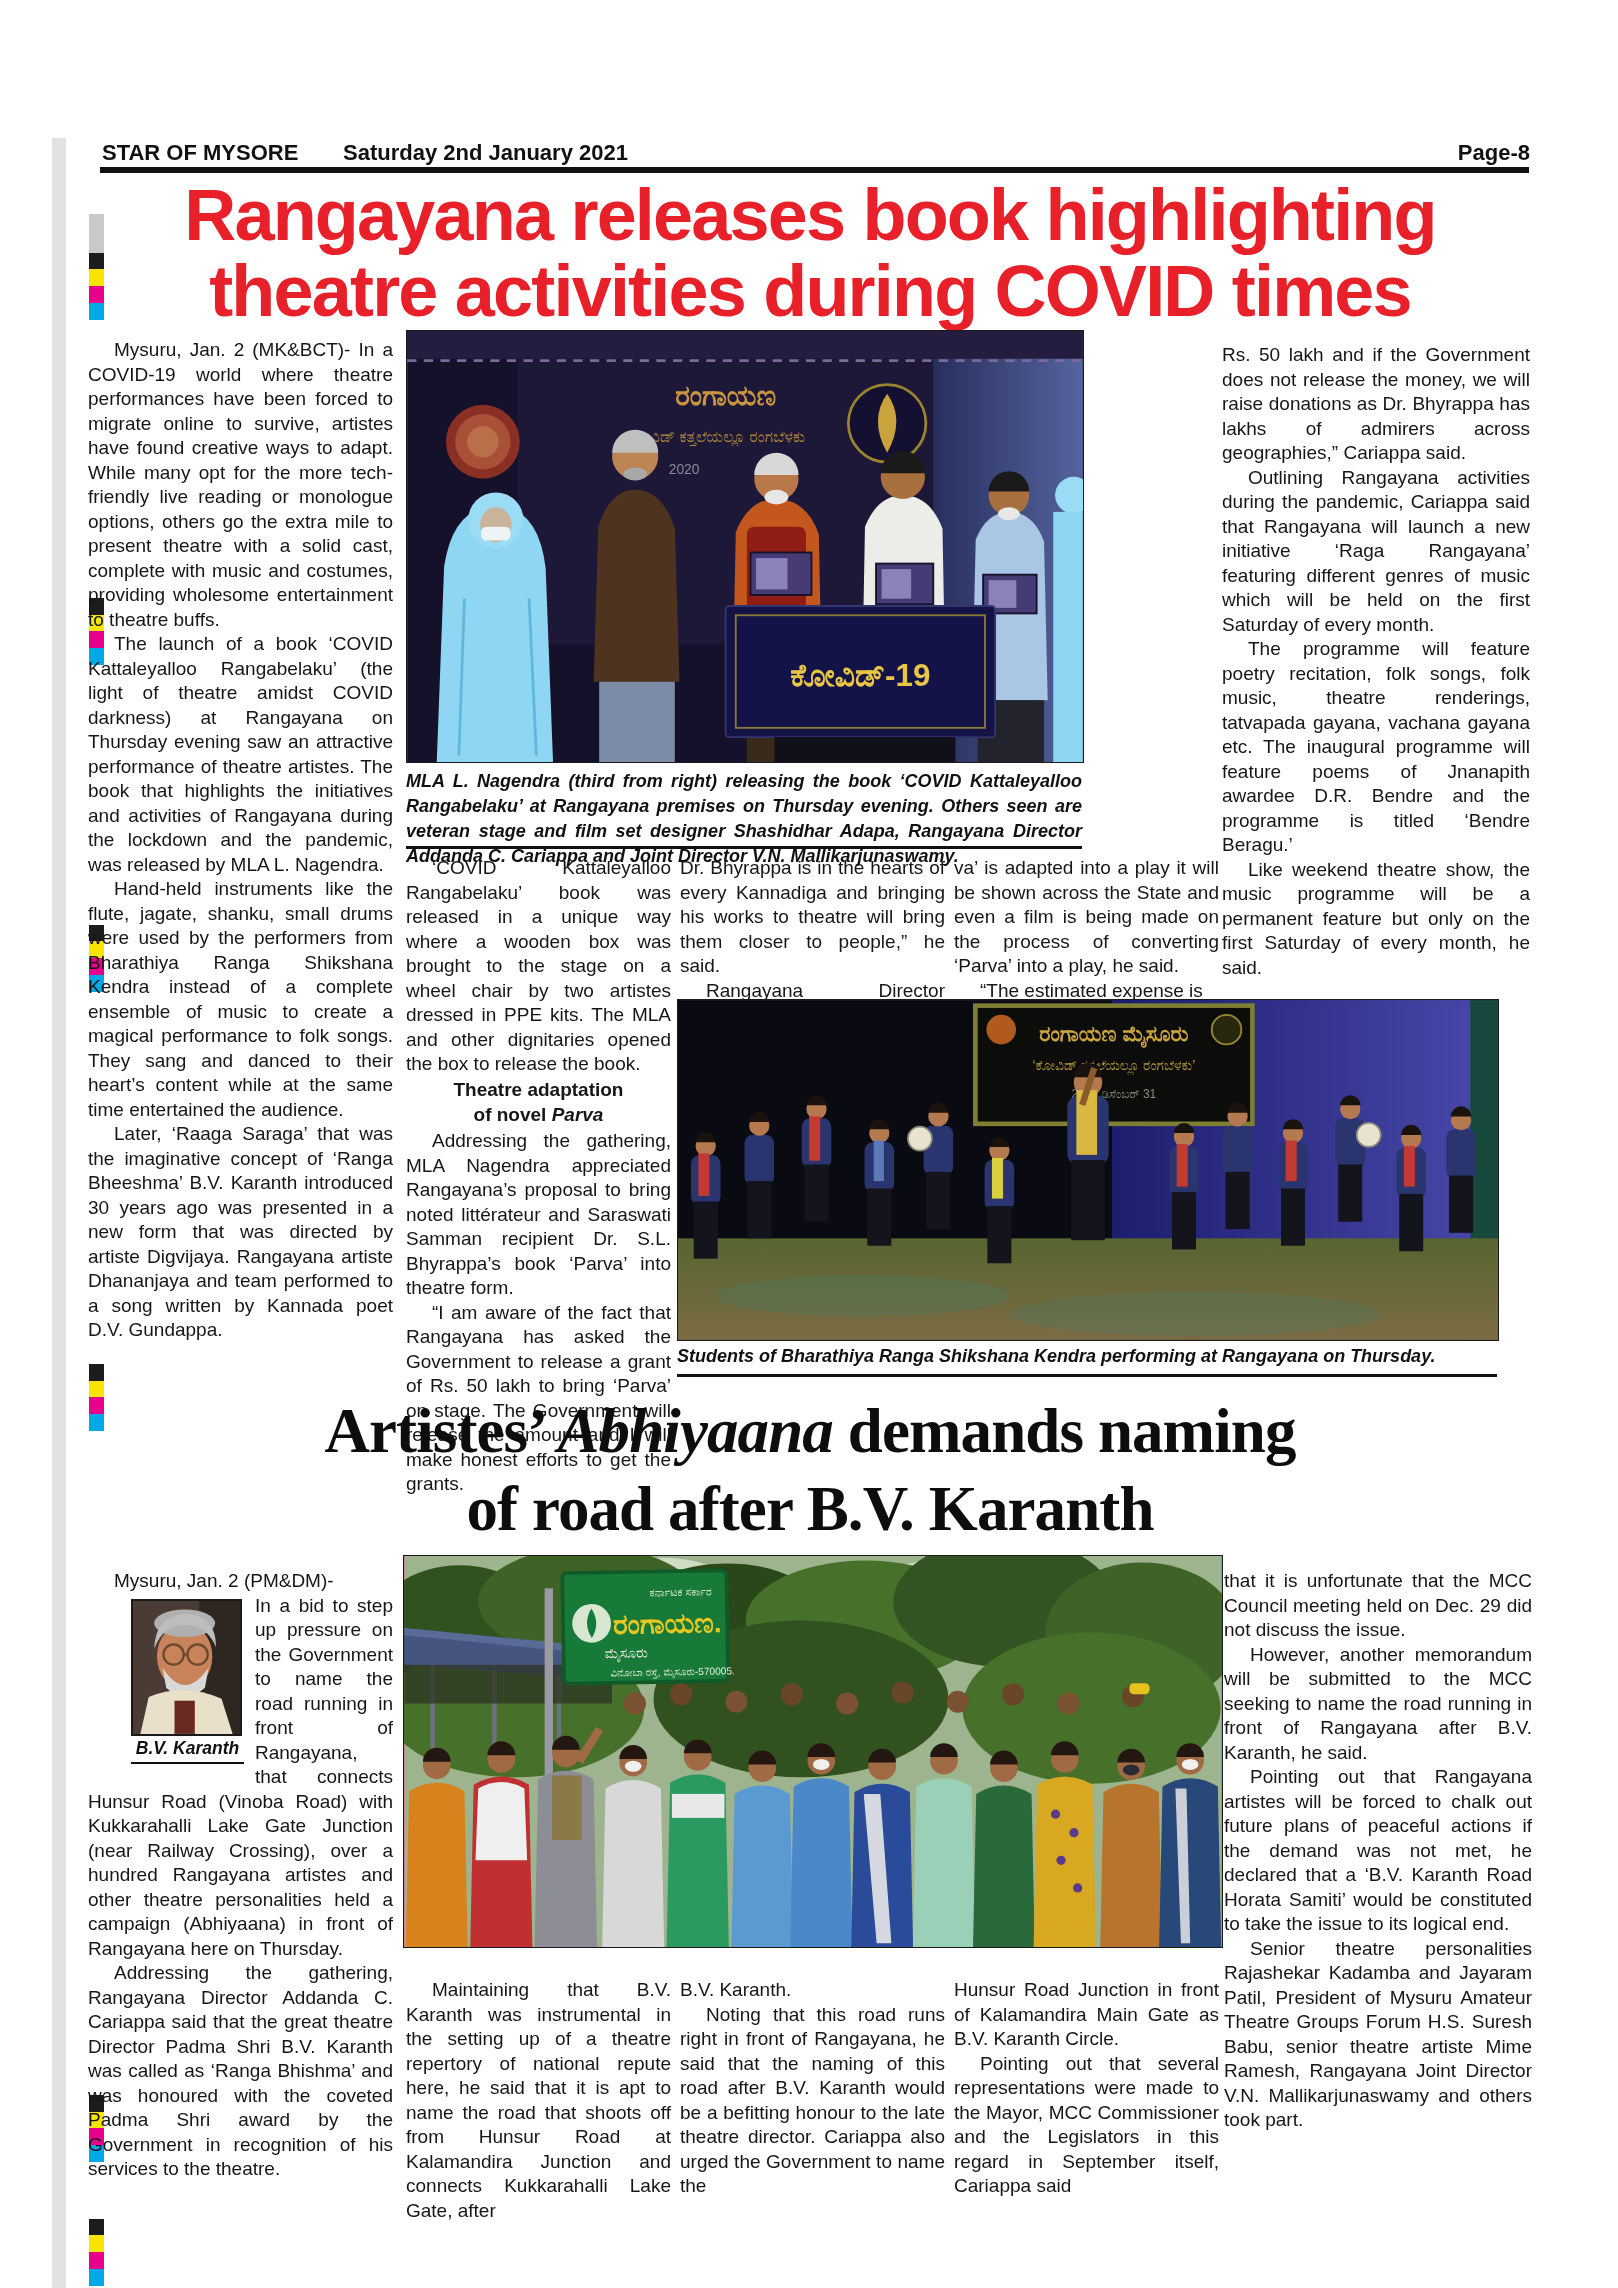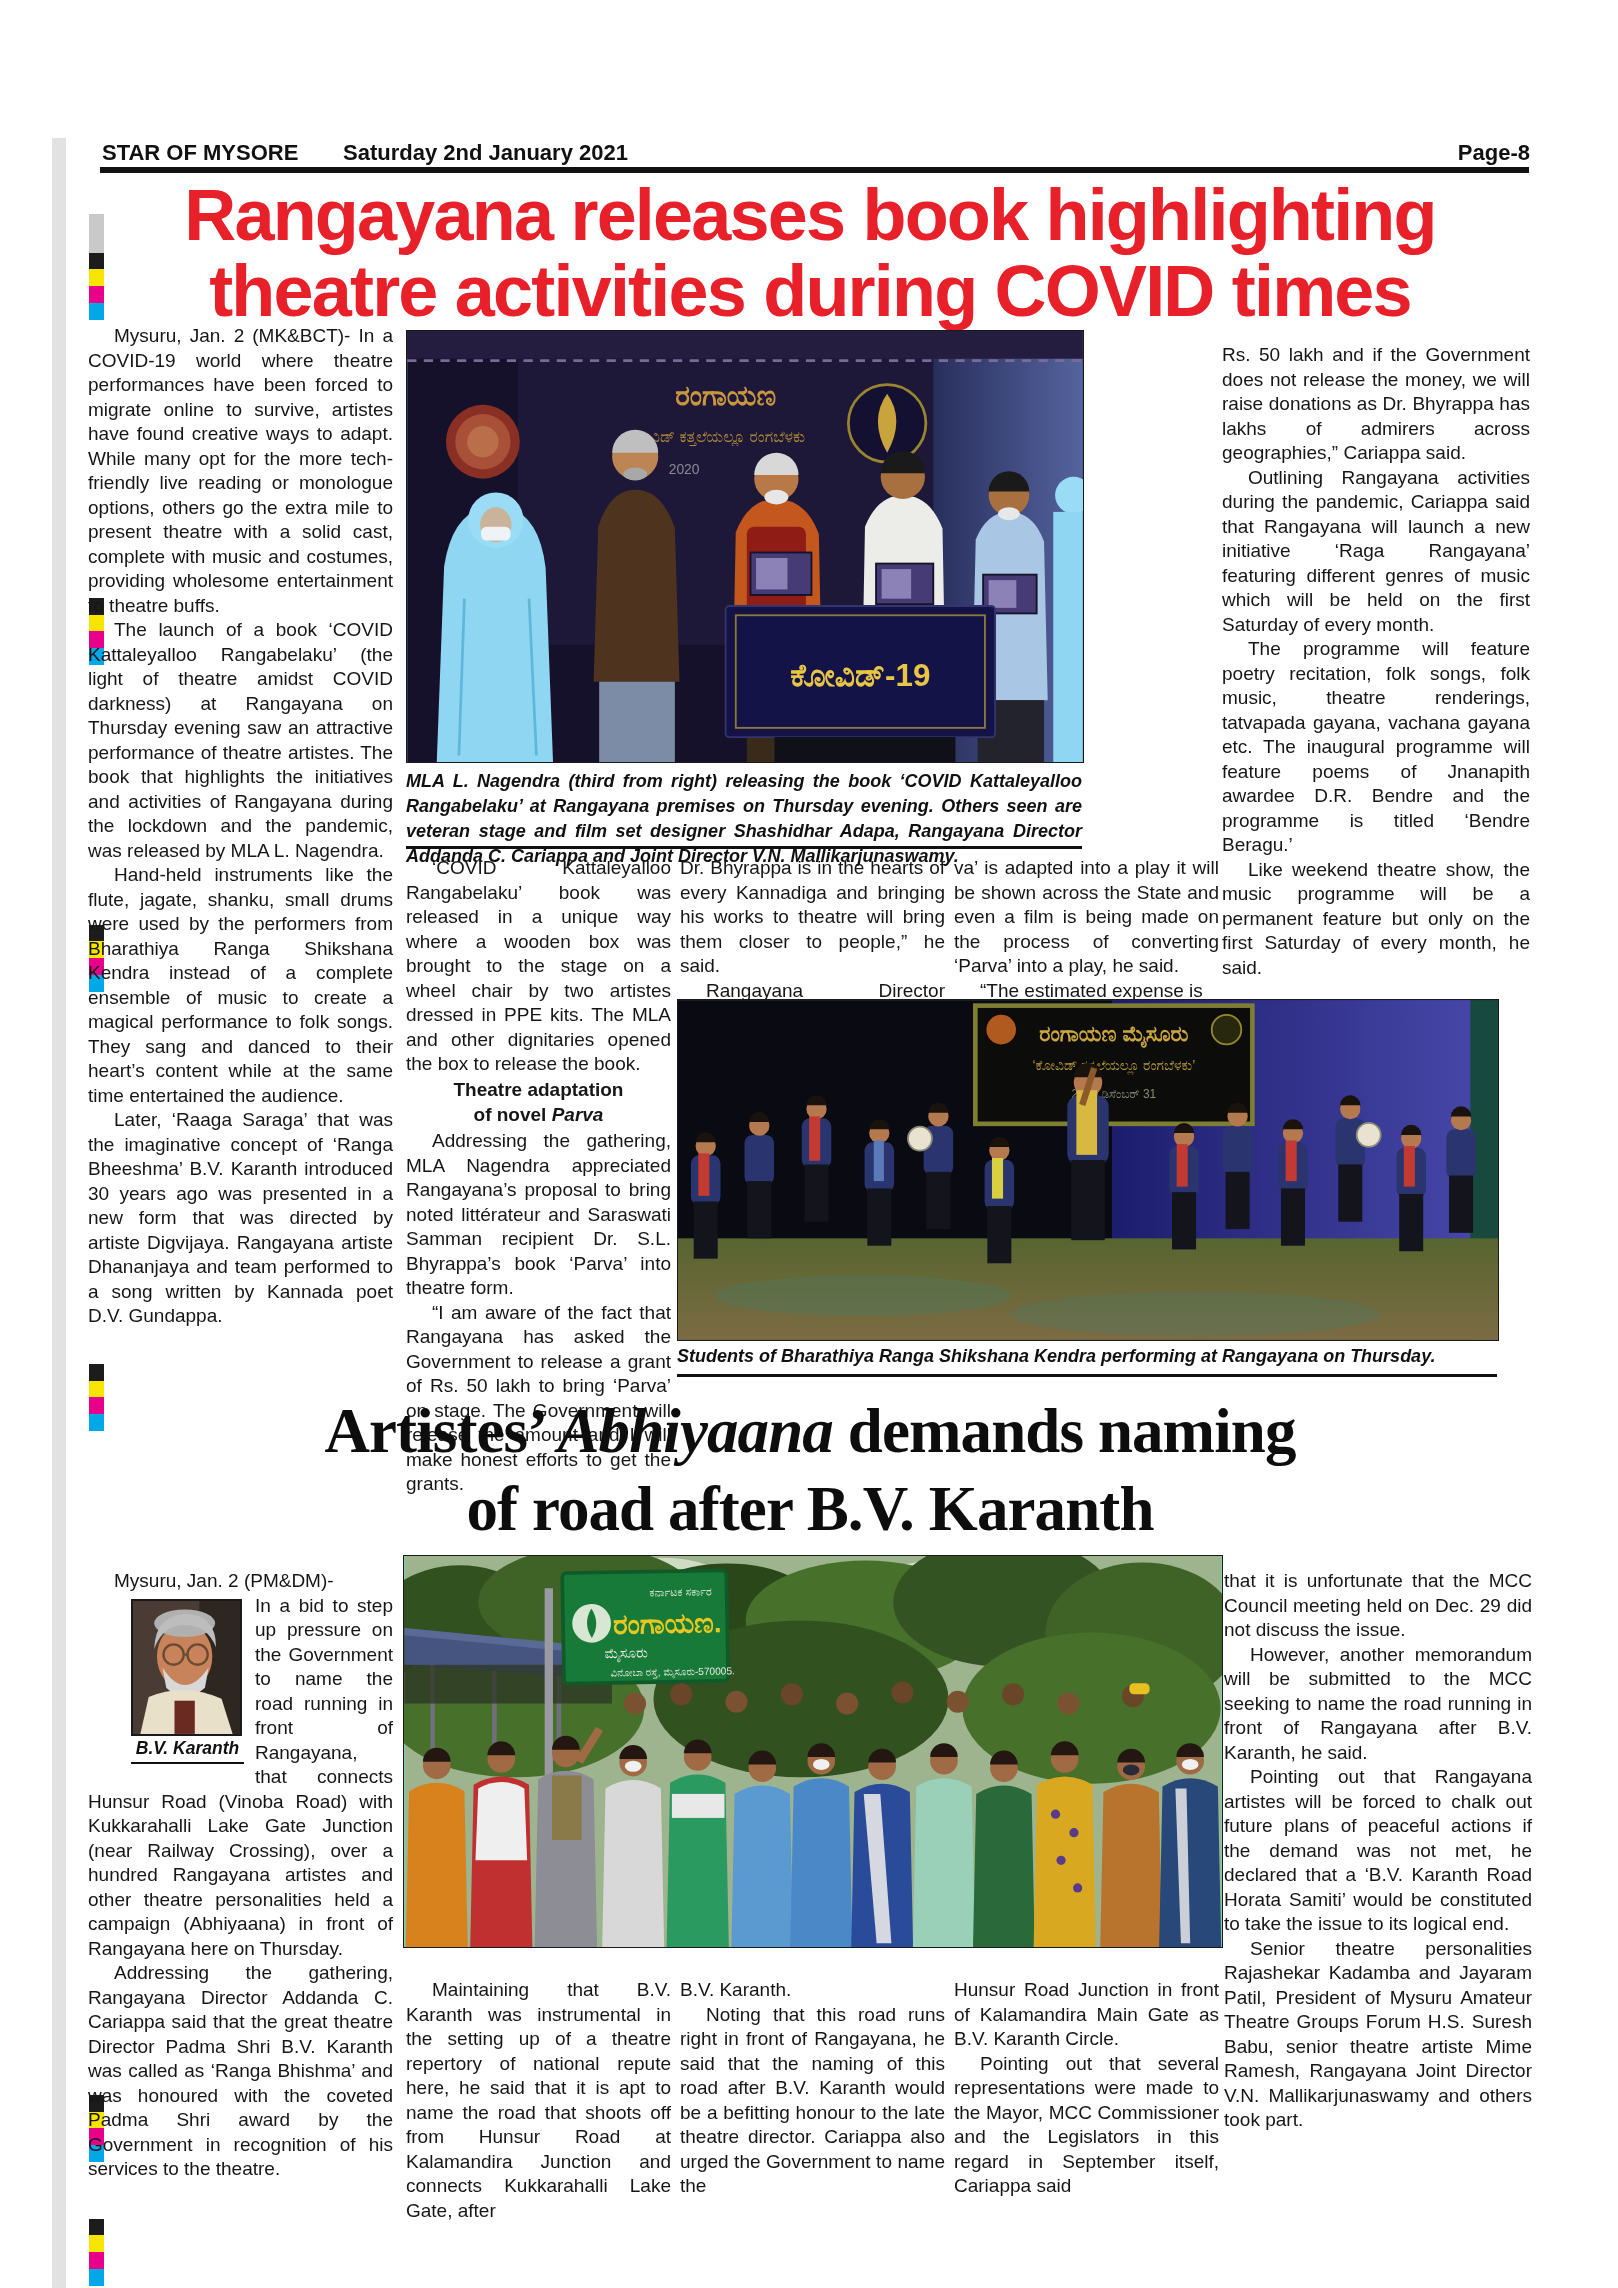--- a/index.html
+++ b/index.html
@@ -15,21 +15,21 @@
   
   .col{position:absolute;}
   .col p{margin:0;font-size:19px;line-height:24.5px;text-align:justify;text-indent:26px;color:#161616;}
   .col p.cont{text-indent:0;}
   .subhead{text-indent:0 !important;text-align:center !important;color:#e8202a;font-weight:bold;line-height:23px;padding:1.8px 0;}
   
   .cap{position:absolute;font-weight:bold;font-style:italic;font-size:18px;line-height:25px;text-align:justify;color:#111;}
   .cap.center{}
   .thinrule{position:absolute;height:2.8px;background:#111;}
   
-  .photo{position:absolute;border:0.9px solid #1a1a1a;overflow:hidden;background:#5eead4;}
+  .photo{position:absolute;border:0.9px solid #1a1a1a;overflow:hidden;background:#ec4899;}
   .photo svg{display:block;}
   .kn{font-family:"Liberation Sans",sans-serif;}
   
   .reg{position:absolute;left:89px;width:14.8px;}
   .scanedge{position:absolute;left:52px;top:138px;width:14px;height:2150px;background:#d2d2d2;opacity:.65;}
   
   .kfloat{float:left;width:113px;margin:5.5px 11px 3.7px 43px;}
   .kfloat .frame{border:2.8px solid #1a1a1a;width:107px;height:133px;background:#4a3c34;}
   .kcap{font-weight:bold;font-style:italic;font-size:17.5px;text-align:center;padding:1.8px 0 3.7px 0;border-bottom:2.8px solid #111;color:#111;}
 </style>
@@ -70,21 +70,21 @@
   <div class="reg" style="top:2252px;height:16.6px;background:#e8008a"></div>
   <div class="reg" style="top:2269px;height:16.6px;background:#00a8e8"></div>
 
   <div class="mast" style="left:102px">STAR OF MYSORE</div>
   <div class="mast" style="left:343px">Saturday 2nd January 2021</div>
   <div class="mast" style="right:89px">Page-8</div>
   <div class="hrule"></div>
 
   <div class="hl1"><span>Rangayana releases book highlighting</span><br><span>theatre activities during COVID times</span></div>
 
-  <div class="col" style="left:88px;top:324px;width:305px">
+  <div class="col" style="left:88px;top:338px;width:305px">
     <p>Mysuru, Jan. 2 (MK&amp;BCT)- In a COVID-19 world where theatre performances have been forced to migrate online to survive, artistes have found creative ways to adapt.  While many opt for the more tech-friendly live reading or monologue options, others go the extra mile to present theatre with a solid cast, complete with music and costumes, providing wholesome entertainment to theatre buffs.</p>
     <p>The launch of a book ‘COVID Kattaleyalloo Rangabelaku’ (the light of theatre amidst COVID darkness) at Rangayana on Thursday evening saw an attractive performance of theatre artistes. The book that highlights the initiatives and activities of Rangayana during the lockdown and the pandemic, was released by MLA L. Nagendra.</p>
     <p>Hand-held instruments like the flute, jagate, shanku, small drums were used by the performers from Bharathiya Ranga Shikshana Kendra instead of a complete ensemble of music to create a magical performance to folk songs. They sang and danced to their heart’s content while at the same time entertained the audience.</p>
     <p>Later, ‘Raaga Saraga’ that was the imaginative concept of ‘Ranga Bheeshma’ B.V. Karanth introduced 30 years ago was presented in a new form that was directed by artiste Digvijaya. Rangayana artiste Dhananjaya and team performed to a song written by Kannada poet D.V. Gundappa.</p>
   </div>
 
   <div class="photo" style="left:406px;top:330px;width:676px;height:431px">
     <svg width="676" height="431" viewBox="0 0 732 467" xmlns="http://www.w3.org/2000/svg">
       <defs>
         <linearGradient id="g1" x1="0" y1="0" x2="1" y2="0">

